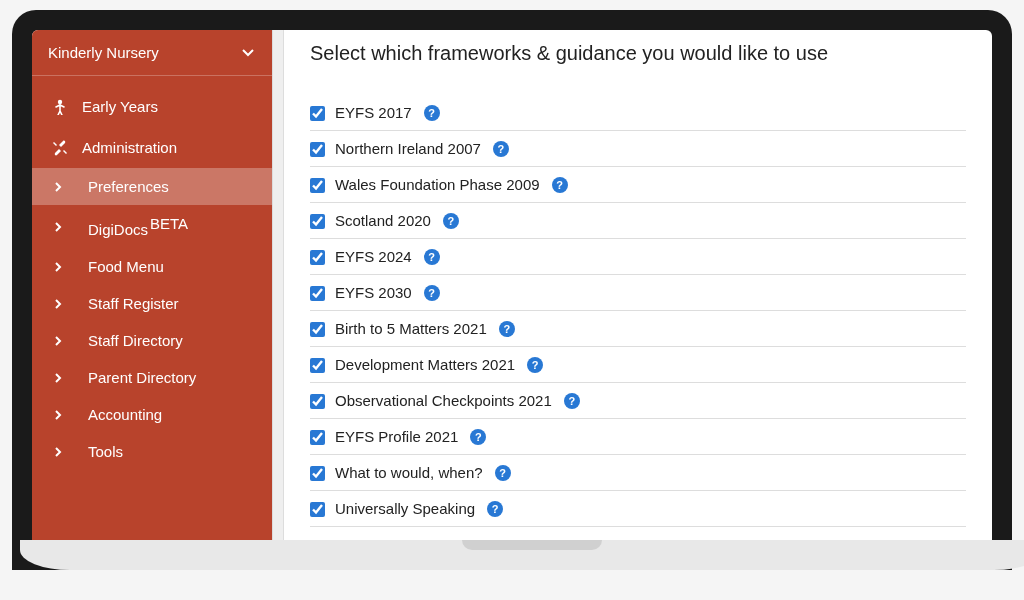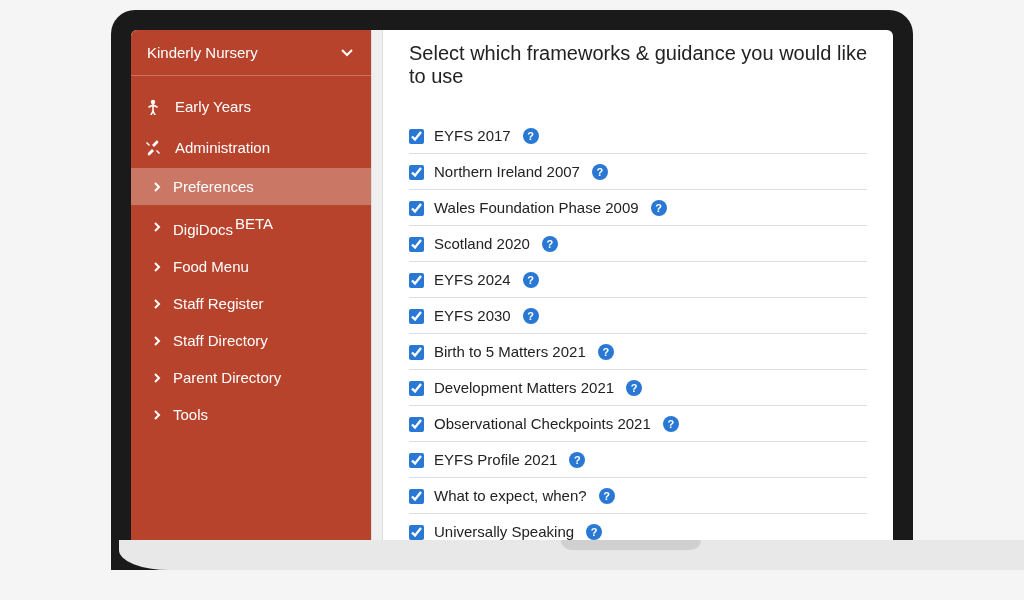--- a/index.html
+++ b/index.html
@@ -5,21 +5,21 @@
     * { box-sizing: border-box; margin: 0; padding: 0; }
     body {
       font-family: -apple-system, BlinkMacSystemFont, "Segoe UI", Helvetica, Arial, sans-serif;
       background: #f5f5f5;
       display: flex;
       justify-content: center;
       align-items: flex-start;
       padding: 10px;
     }
     .laptop-frame {
-      width: 802px;
+      width: 1000px;
       background: #1a1a1a;
       border-radius: 24px 24px 0 0;
       padding: 20px 20px 0 20px;
       position: relative;
     }
     .laptop-screen {
       background: #fff;
       border-radius: 6px 6px 0 0;
       overflow: hidden;
       height: 510px;
@@ -58,39 +58,39 @@
       display: flex;
       justify-content: space-between;
       align-items: center;
       cursor: pointer;
       font-size: 15px;
     }
     .sidebar-items {
       padding-top: 10px;
     }
     .sidebar-item {
-      padding: 12px 14px;
+      padding: 12px 20px;
       display: flex;
       align-items: center;
       gap: 14px;
       cursor: pointer;
     }
     .sidebar-item .nav-icon {
       width: 16px;
       display: inline-flex;
       justify-content: center;
     }
     .sidebar-subitems {
       list-style: none;
     }
     .sidebar-subitem {
       padding: 10px 18px 10px 18px;
       display: flex;
       align-items: center;
-      gap: 8px;
+      gap: 22px;
       cursor: pointer;
       font-size: 15px;
     }
     .sidebar-subitem.active {
       background: rgba(255,255,255,0.28);
     }
     .chevron-icon {
       font-size: 11px;
       width: 16px;
       display: inline-flex;
@@ -242,20 +242,28 @@
                 </svg>
             </span>
             <span>Parent Directory</span>
           </li>
           <li class="sidebar-subitem">
             <span class="chevron-icon">
               <svg width="7" height="10" viewBox="0 0 7 10">
                   <path d="M1 1 L5 5 L1 9" stroke="#fff" stroke-width="2" fill="none"></path>
                 </svg>
             </span>
+            <span>Accounting</span>
+          </li>
+          <li class="sidebar-subitem">
+            <span class="chevron-icon">
+              <svg width="7" height="10" viewBox="0 0 7 10">
+                  <path d="M1 1 L5 5 L1 9" stroke="#fff" stroke-width="2" fill="none"></path>
+                </svg>
+            </span>
             <span>Tools</span>
           </li>
         </ul>
       </div>
     </div>
 
     <div class="scroll-strip"></div>
 
     <div class="main">
       <h2 class="main-heading">Select which frameworks &amp; guidance you would like to use</h2>
@@ -305,21 +313,21 @@
           <span>Observational Checkpoints 2021</span>
           <span class="help-icon">?</span>
         </li>
         <li class="framework-item">
           <input type="checkbox" checked="" style="">
           <span>EYFS Profile 2021</span>
           <span class="help-icon">?</span>
         </li>
         <li class="framework-item">
           <input type="checkbox" checked="" style="">
-          <span>What to expect, when?</span>
+          <span>What to would, when?</span>
           <span class="help-icon">?</span>
         </li>
         <li class="framework-item">
           <input type="checkbox" checked="" style="">
           <span>Universally Speaking</span>
           <span class="help-icon">?</span>
         </li>
       </ul>
     </div>
 

